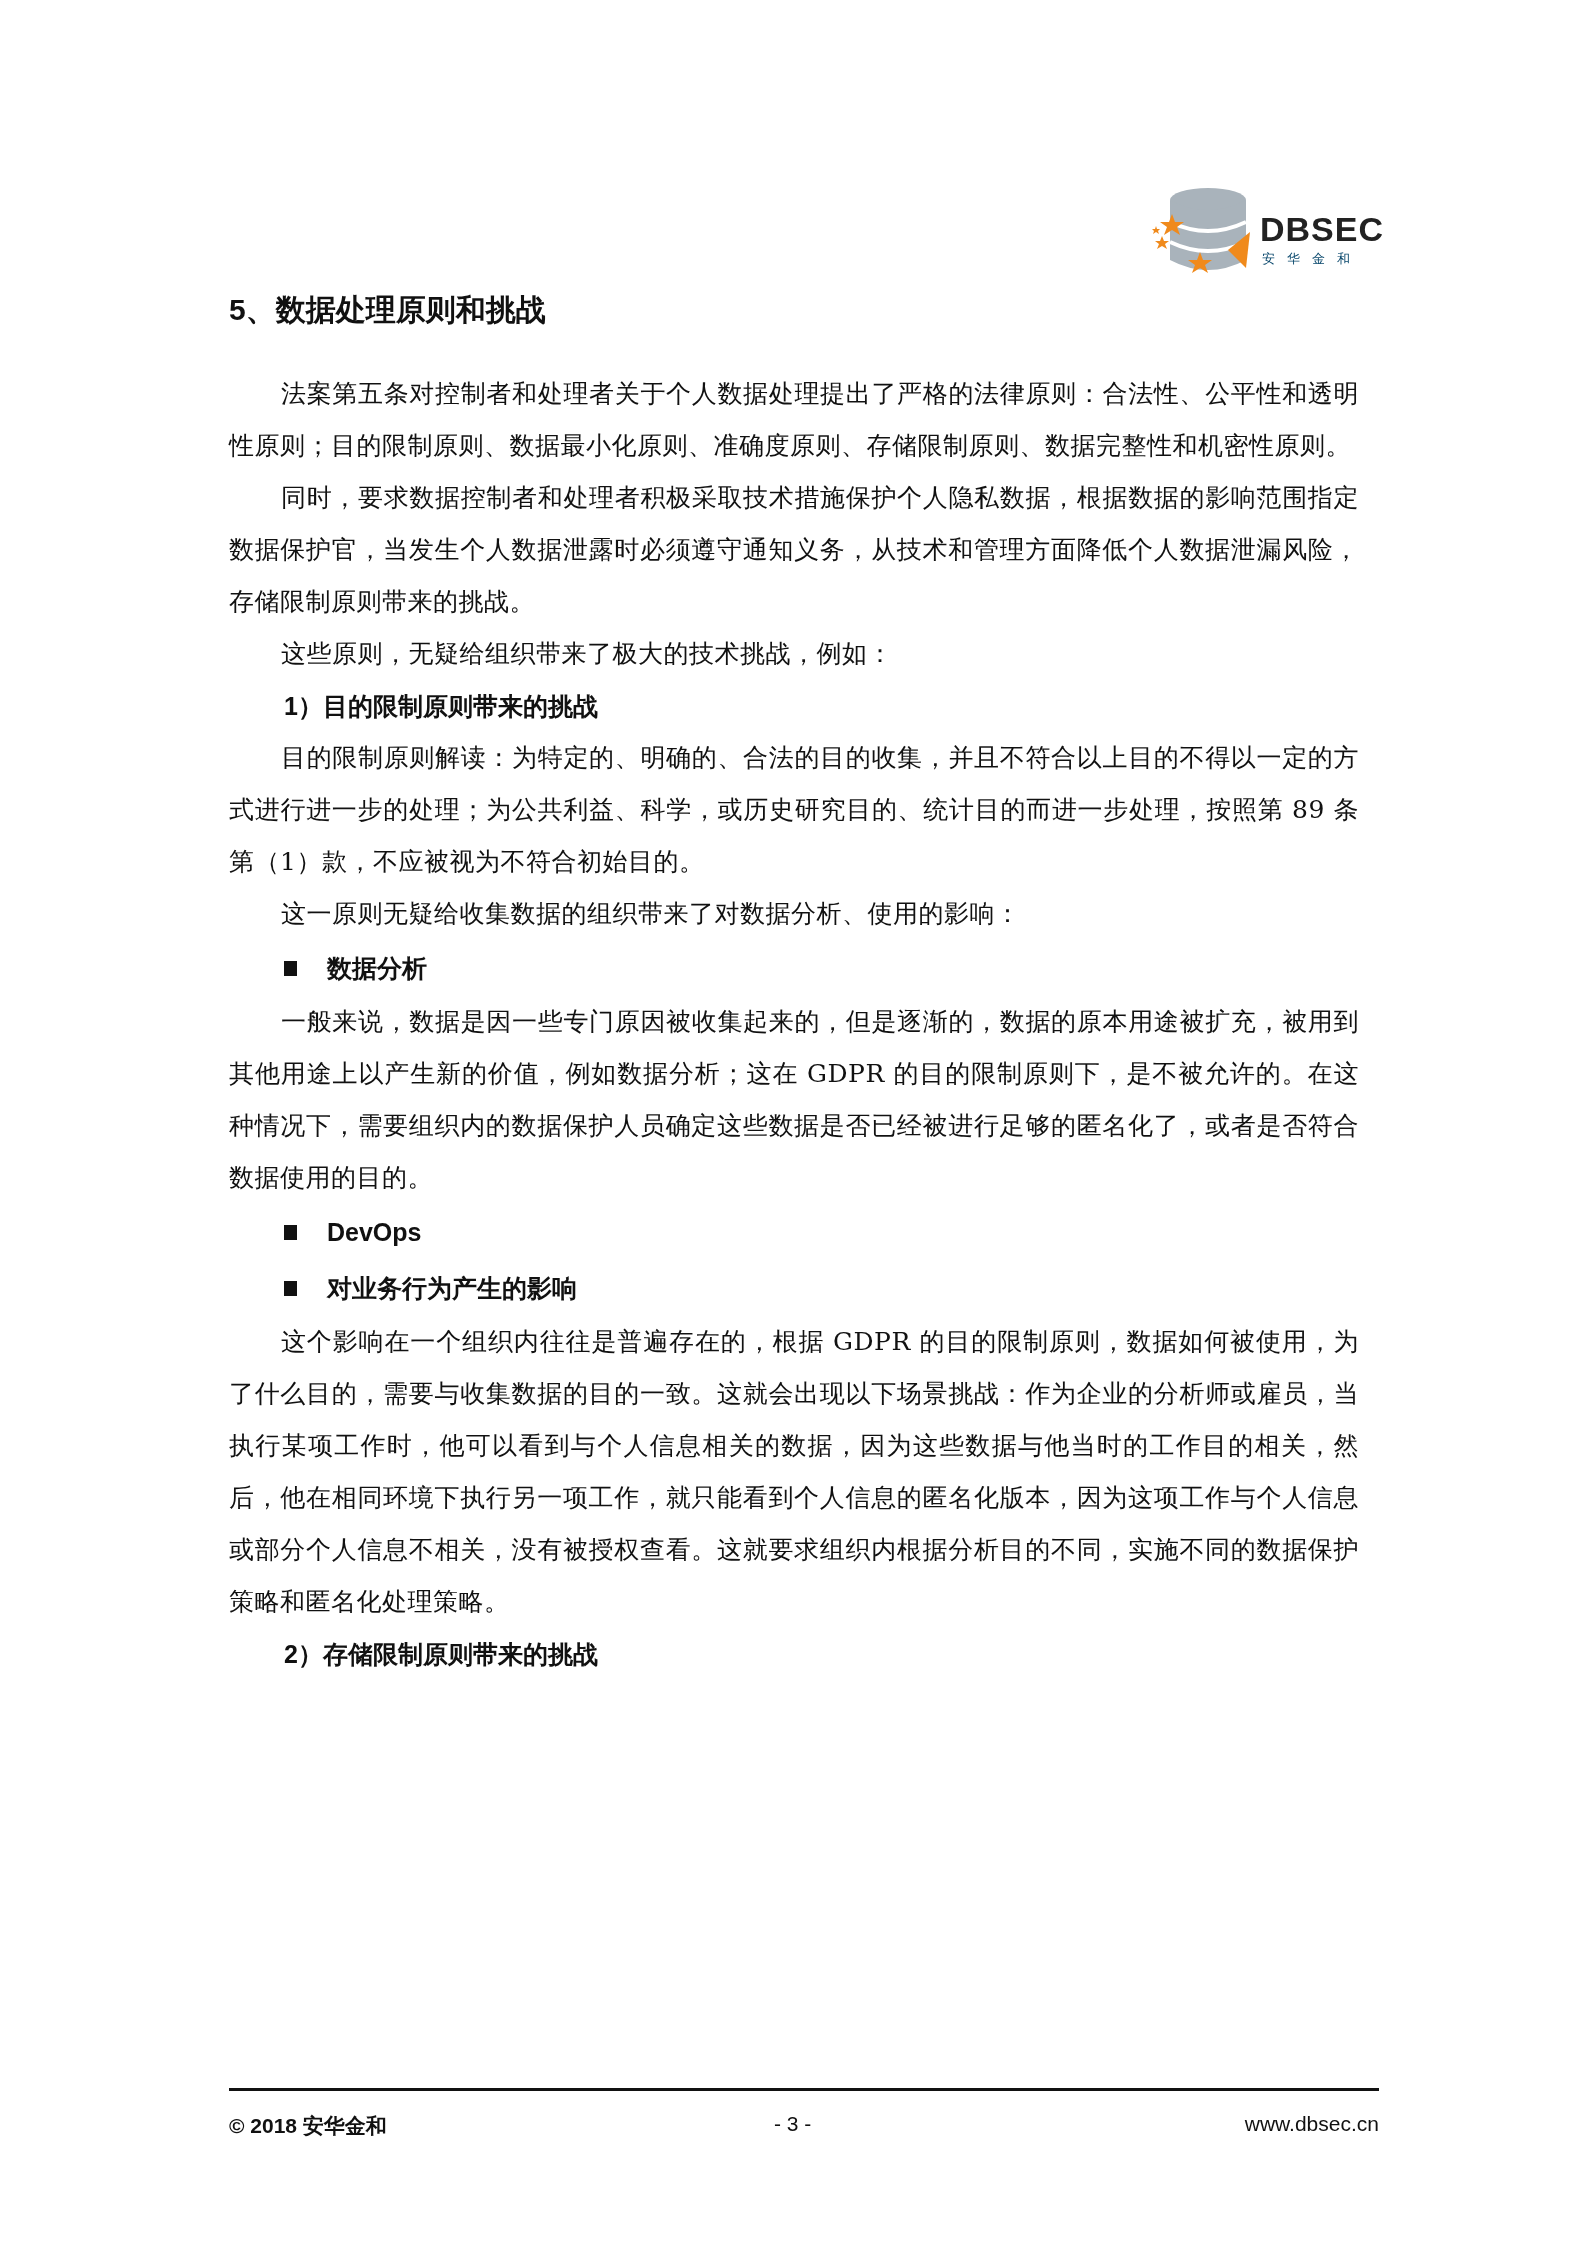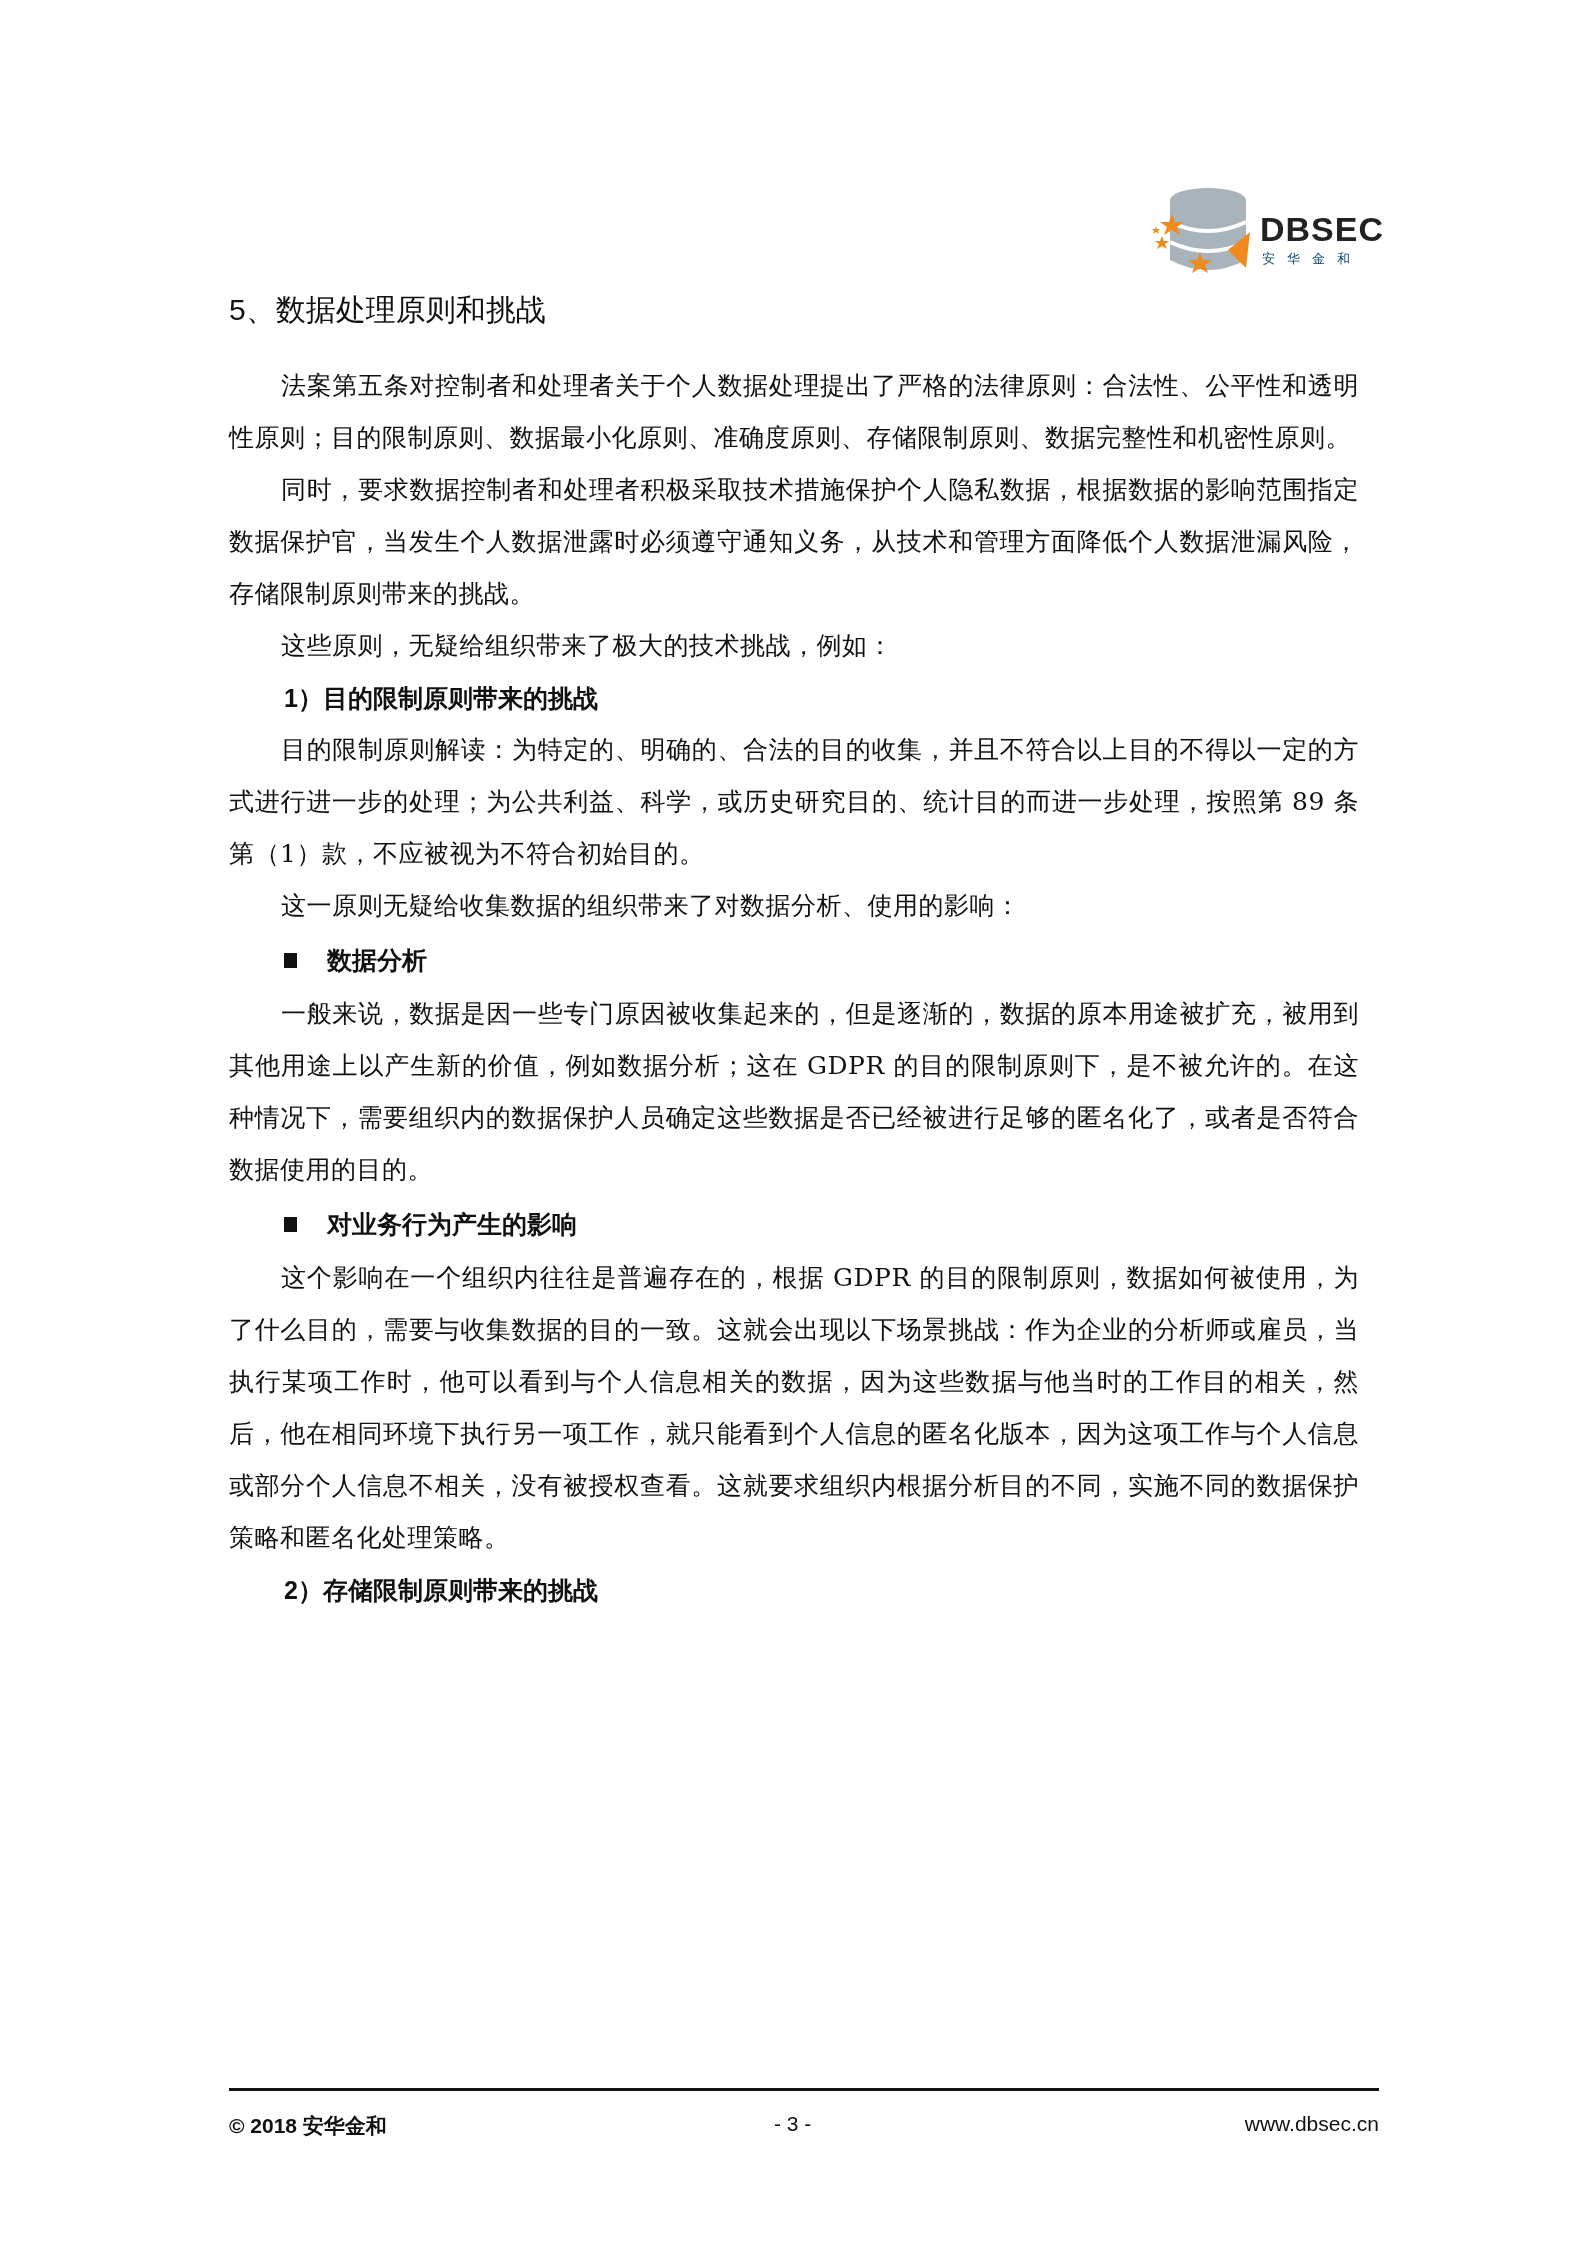--- a/index.html
+++ b/index.html
@@ -4,22 +4,22 @@
 <style>
   html, body { margin: 0; padding: 0; background: #ffffff; }
   body { width: 1587px; height: 2245px; position: relative; overflow: hidden;
          font-family: "DejaVu Serif", "Liberation Serif", serif; color: #111; }
   .logo { position: absolute; left: 1150px; top: 180px; width: 230px; height: 100px; text-align: right; }
   .logo .brand { position: absolute; left: 110px; top: 30px; font-family: "Liberation Sans", sans-serif;
                  font-weight: bold; font-size: 34px; color: #222; letter-spacing: 1px; }
   .logo .brand-sub { position: absolute; left: 112px; top: 70px; font-family: "DejaVu Sans", sans-serif;
                  font-size: 13px; color: #0c4a6e; letter-spacing: 12px; }
   .content { position: absolute; left: 229px; top: 290px; width: 1130px; }
-  h1 { font-family: "Liberation Sans", "DejaVu Sans", sans-serif; font-weight: normal; font-size: 30px;
-       margin: 0 0 30px 0; line-height: 40px; }
+  h1 { font-family: "Liberation Sans", "DejaVu Sans", sans-serif; font-weight: bold; font-size: 30px;
+       margin: 0 0 38px 0; line-height: 40px; }
   p { font-size: 25px; line-height: 52px; margin: 0; text-indent: 52px; text-align: justify; letter-spacing: 0.5px; }
   p + p { margin-top: 0; }
   h2 { font-family: "Liberation Sans", "DejaVu Sans", sans-serif; font-weight: bold; font-size: 25px;
        margin: 0; line-height: 52px; padding-left: 55px; }
   .bullet { display: flex; align-items: center; font-family: "Liberation Sans", "DejaVu Sans", sans-serif;
             font-weight: bold; font-size: 25px; line-height: 56px; padding-left: 55px; }
   .bullet .sq { width: 13px; height: 15px; background: #111; margin-right: 30px; }
   .footer-rule { position: absolute; left: 229px; top: 2088px; width: 1150px; height: 3px; background: #111; }
   .footer { position: absolute; left: 229px; top: 2112px; width: 1150px; height: 30px;
             font-family: "Liberation Sans", "DejaVu Sans", sans-serif; font-size: 21px; }
@@ -56,20 +56,24 @@
   <h2>1）目的限制原则带来的挑战</h2>
   <p>目的限制原则解读：为特定的、明确的、合法的目的收集，并且不符合以上目的不得以一定的方式进行进一步的处理；为公共利益、科学，或历史研究目的、统计目的而进一步处理，按照第 89 条第（1）款，不应被视为不符合初始目的。</p>
   <p>这一原则无疑给收集数据的组织带来了对数据分析、使用的影响：</p>
 
   <div class="bullet">
     <span class="sq"></span>
     <span>数据分析</span>
   </div>
   <p>一般来说，数据是因一些专门原因被收集起来的，但是逐渐的，数据的原本用途被扩充，被用到其他用途上以产生新的价值，例如数据分析；这在 GDPR 的目的限制原则下，是不被允许的。在这种情况下，需要组织内的数据保护人员确定这些数据是否已经被进行足够的匿名化了，或者是否符合数据使用的目的。</p>
 
+  <div class="bullet">
+    <span class="sq"></span>
+    <span>DevOps</span>
+  </div>
 
   <div class="bullet">
     <span class="sq"></span>
     <span>对业务行为产生的影响</span>
   </div>
   <p>这个影响在一个组织内往往是普遍存在的，根据 GDPR 的目的限制原则，数据如何被使用，为了什么目的，需要与收集数据的目的一致。这就会出现以下场景挑战：作为企业的分析师或雇员，当执行某项工作时，他可以看到与个人信息相关的数据，因为这些数据与他当时的工作目的相关，然后，他在相同环境下执行另一项工作，就只能看到个人信息的匿名化版本，因为这项工作与个人信息或部分个人信息不相关，没有被授权查看。这就要求组织内根据分析目的不同，实施不同的数据保护策略和匿名化处理策略。</p>
 
   <h2>2）存储限制原则带来的挑战</h2>
 </div>
 

